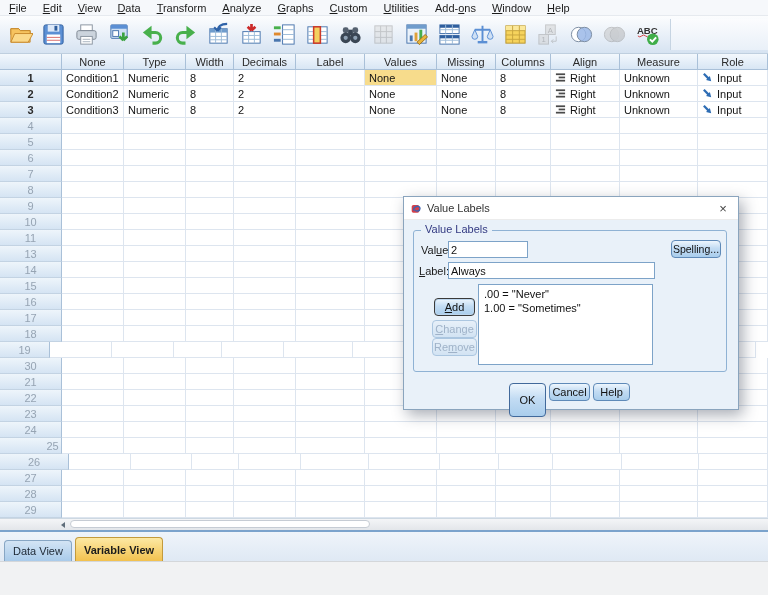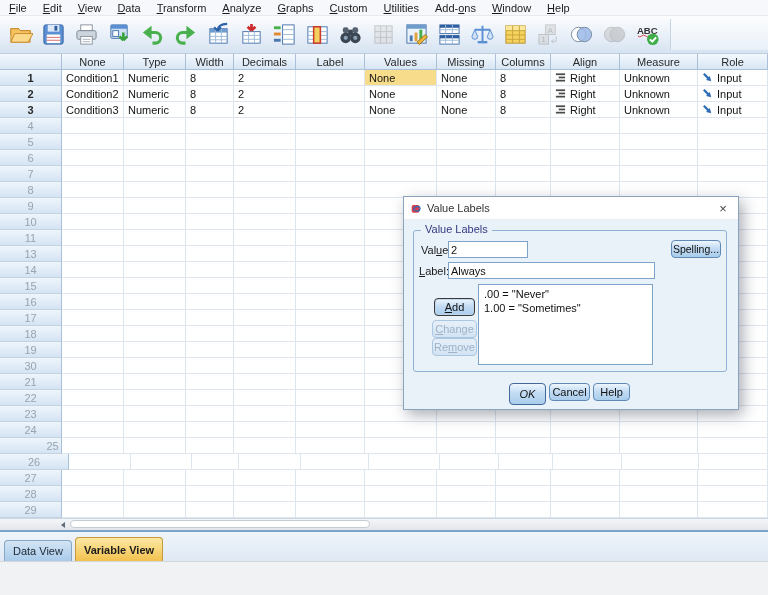--- a/index.html
+++ b/index.html
@@ -80,21 +80,21 @@
     box-sizing:border-box;padding:2px 0;overflow:hidden;}
   .entry{padding:0 5px;line-height:14px;color:#111;white-space:nowrap;}
   .btn{position:absolute;display:flex;align-items:center;justify-content:center;
     background:linear-gradient(#eef6fd,#c3dcf3 45%,#a9cdec);border:1px solid #5f8ab8;border-radius:4px;
     color:#111;box-sizing:border-box;cursor:default;}
   .btn.disabled{color:#9fb2c8;background:linear-gradient(#e7f0f9,#d2e3f3);border-color:#abc6e0;}
   .btn-spelling{right:17px;top:43px;width:50px;height:18px;font-size:10.5px;}
   .btn-add{left:30px;top:101px;width:41px;height:18px;border:1.5px solid #3a3a3a;box-shadow:inset 0 0 0 1px #bcd6ee;}
   .btn-change{left:28px;top:123px;width:45px;height:18px;}
   .btn-remove{left:28px;top:141px;width:45px;height:18px;}
-  .btn-ok{left:105px;top:186px;width:37px;height:22px;border-color:#41699b;font-style:italic;}
+  .btn-ok{left:105px;top:186px;width:37px;height:34px;border-color:#41699b;}
   .btn-cancel{left:145px;top:186px;width:41px;height:18px;}
   .btn-help{left:189px;top:186px;width:37px;height:18px;}
 </style>
 </head>
 <body>
 
 <div class="window">
 
 
   <div class="menubar">
@@ -565,21 +565,21 @@
           <div class="gcell" style="width: 62px;"></div>
           <div class="gcell" style="width: 69px;"></div>
           <div class="gcell" style="width: 72px;"></div>
           <div class="gcell" style="width: 59px;"></div>
           <div class="gcell" style="width: 55px;"></div>
           <div class="gcell" style="width: 69px;"></div>
           <div class="gcell" style="width: 78px;"></div>
           <div class="gcell" style="width: 70px;"></div>
         </div>
         <div class="grow">
-          <div class="rowhdr" style="width: 62px;">19</div>
+          <div class="rowhdr" style="width: 50px;">19</div>
           <div class="gcell" style="width: 62px;"></div>
           <div class="gcell" style="width: 62px;"></div>
           <div class="gcell" style="width: 48px;"></div>
           <div class="gcell" style="width: 62px;"></div>
           <div class="gcell" style="width: 69px;"></div>
           <div class="gcell" style="width: 72px;"></div>
           <div class="gcell" style="width: 59px;"></div>
           <div class="gcell" style="width: 55px;"></div>
           <div class="gcell" style="width: 69px;"></div>
           <div class="gcell" style="width: 78px;"></div>

